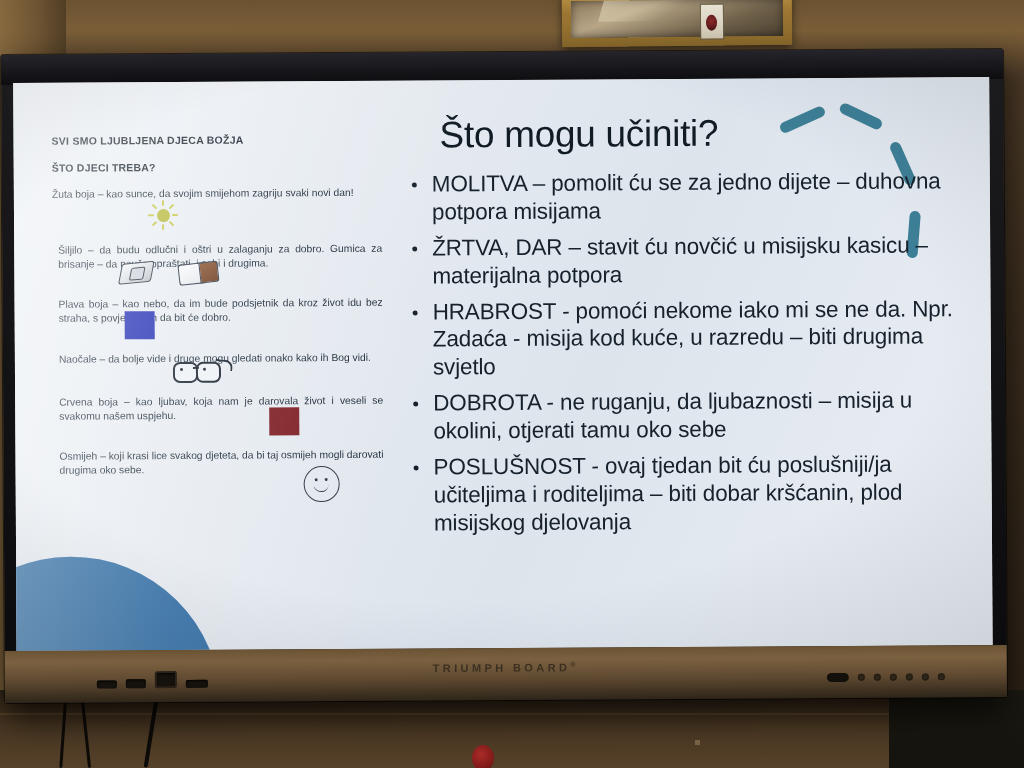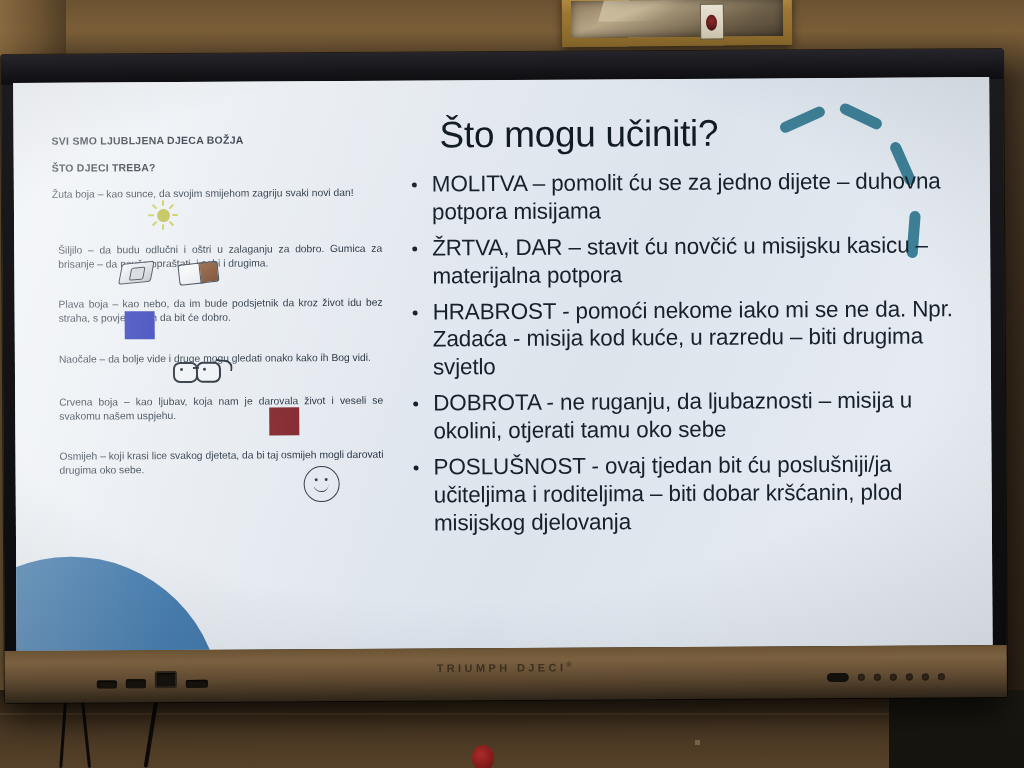--- a/index.html
+++ b/index.html
@@ -355,21 +355,21 @@
     </div>
 
     <div class="tv-chin">
       <div class="ports">
         <div class="port p1"></div>
         <div class="port p2"></div>
         <div class="port p3"></div>
         <div class="port p4"></div>
       </div>
       <div class="tv-brand">
-        <span>TRIUMPH DJECI</span><sup>®</sup>
+        <span>TRIUMPH BOARD</span><sup>®</sup>
       </div>
       <div class="indicators">
         <div class="ir"></div>
         <div class="led"></div>
         <div class="led"></div>
         <div class="led"></div>
         <div class="led"></div>
         <div class="led"></div>
         <div class="led"></div>
       </div>

